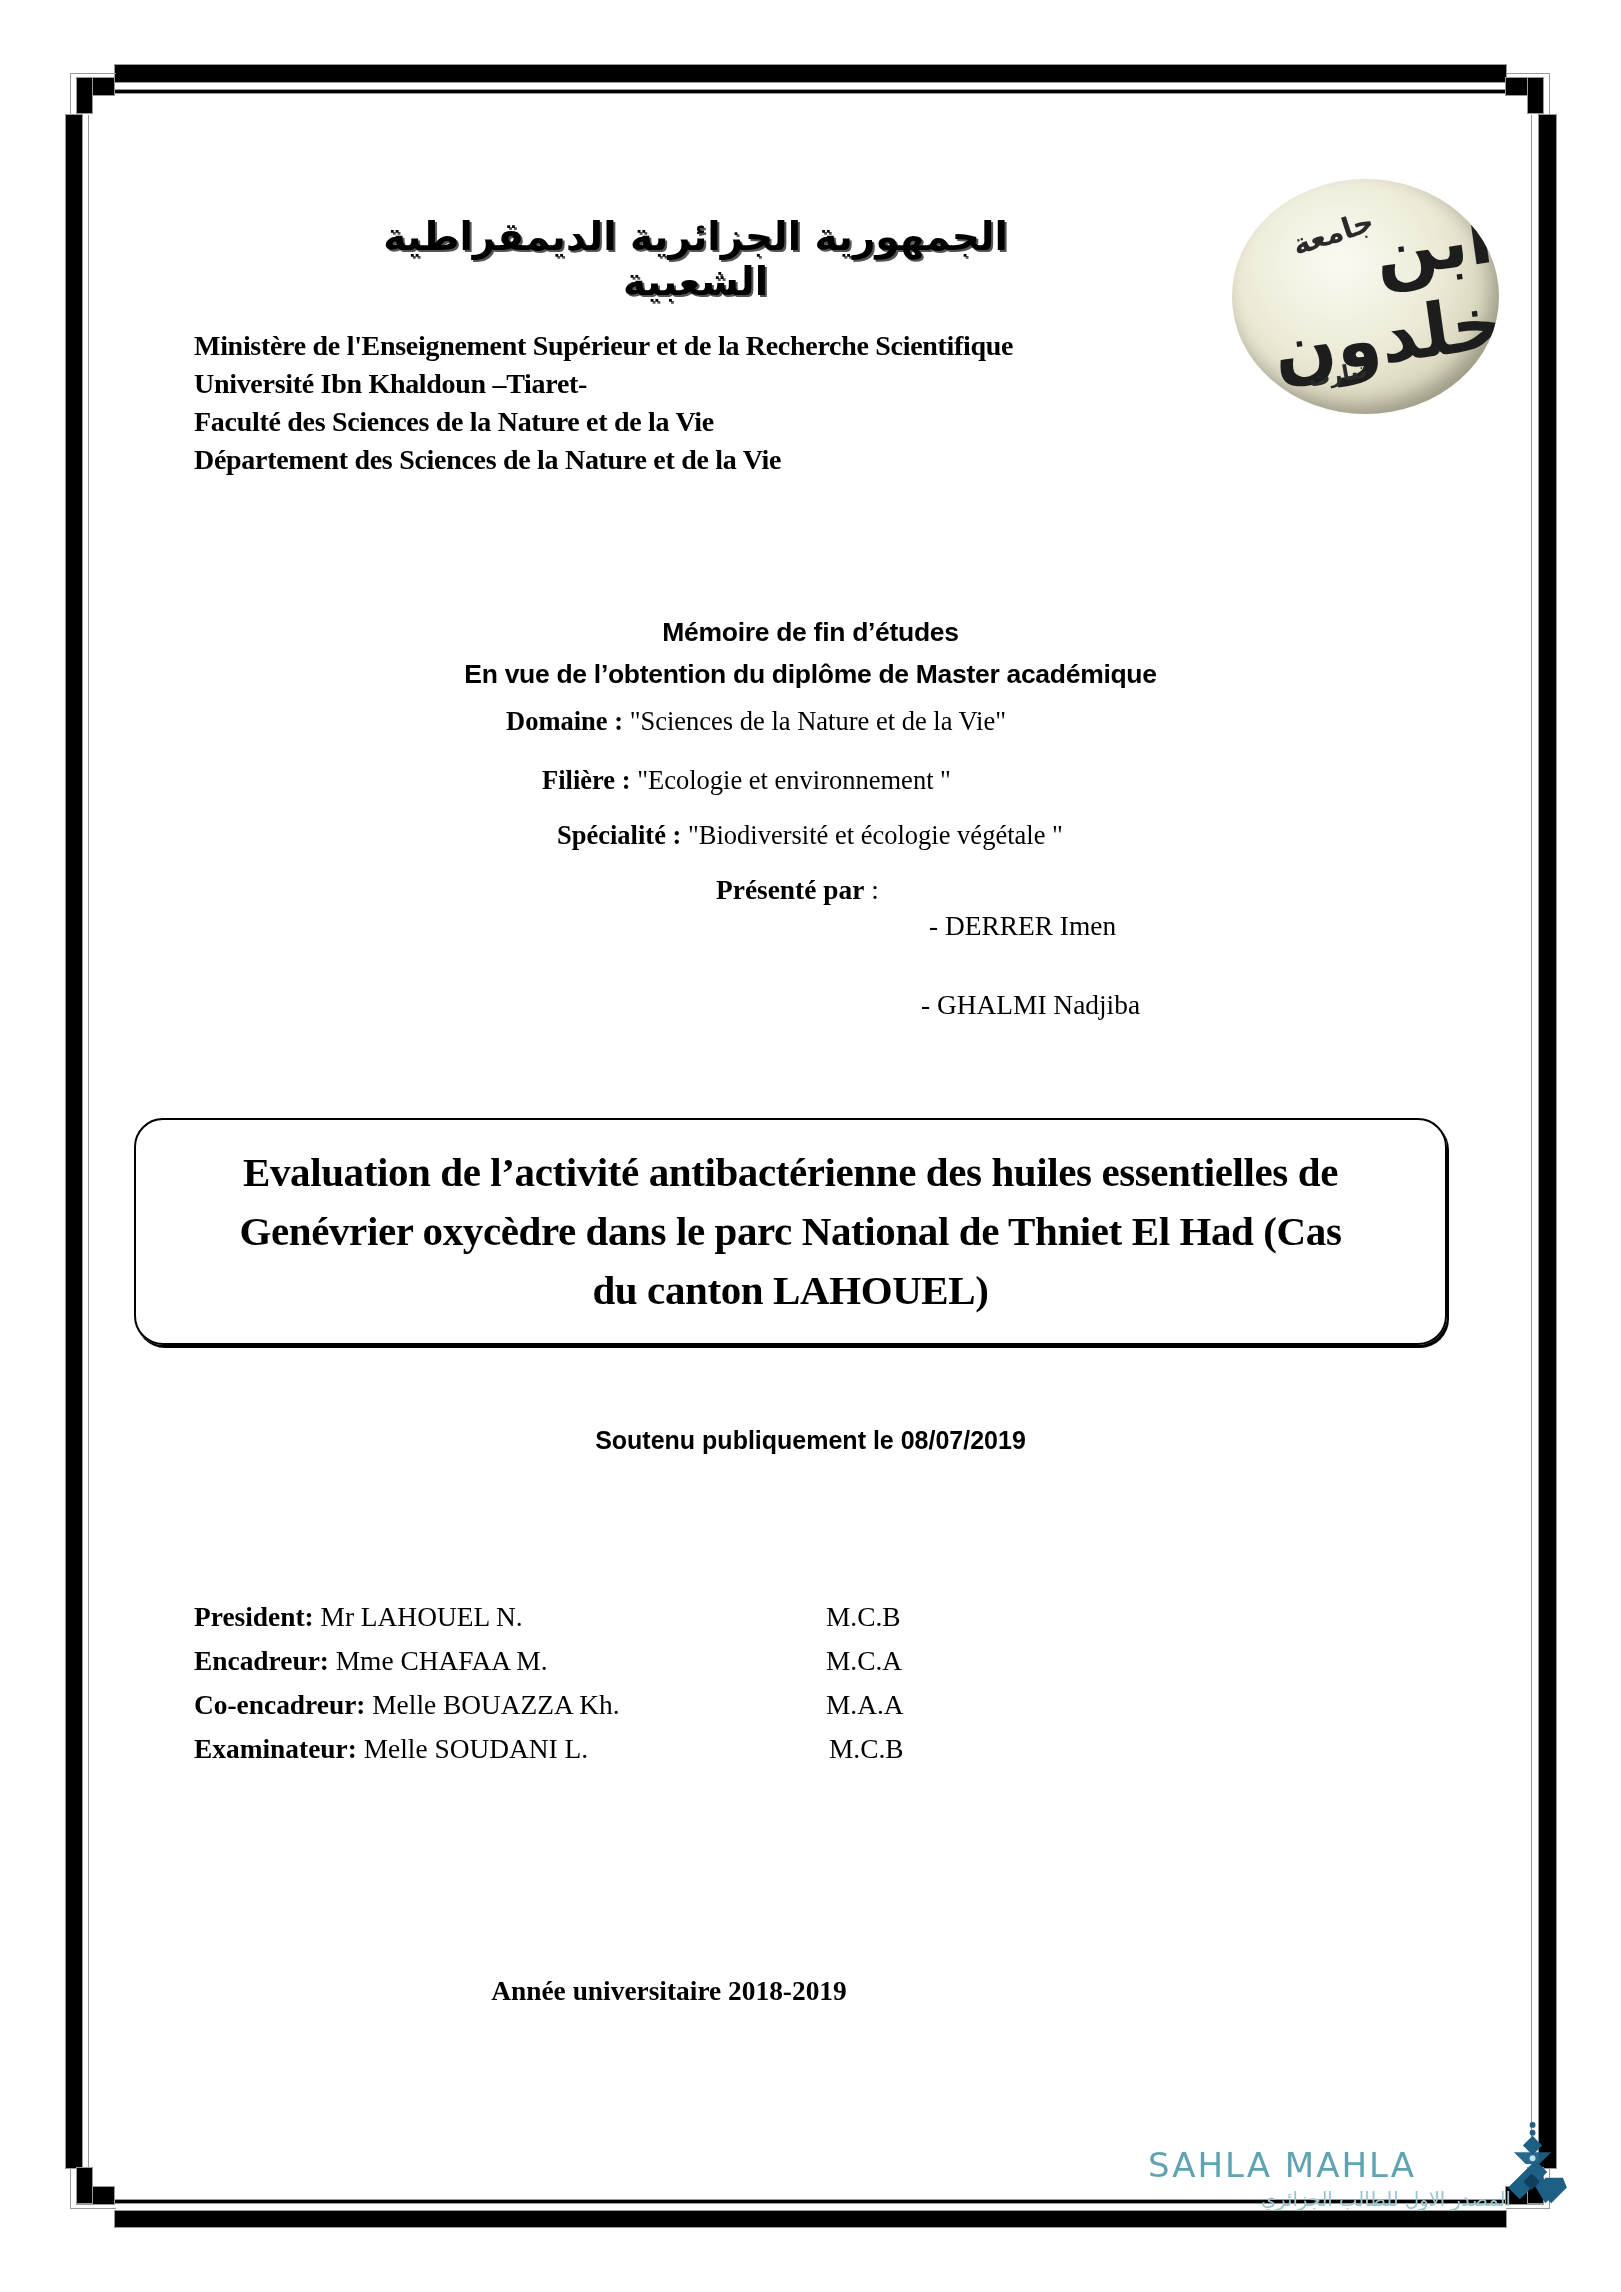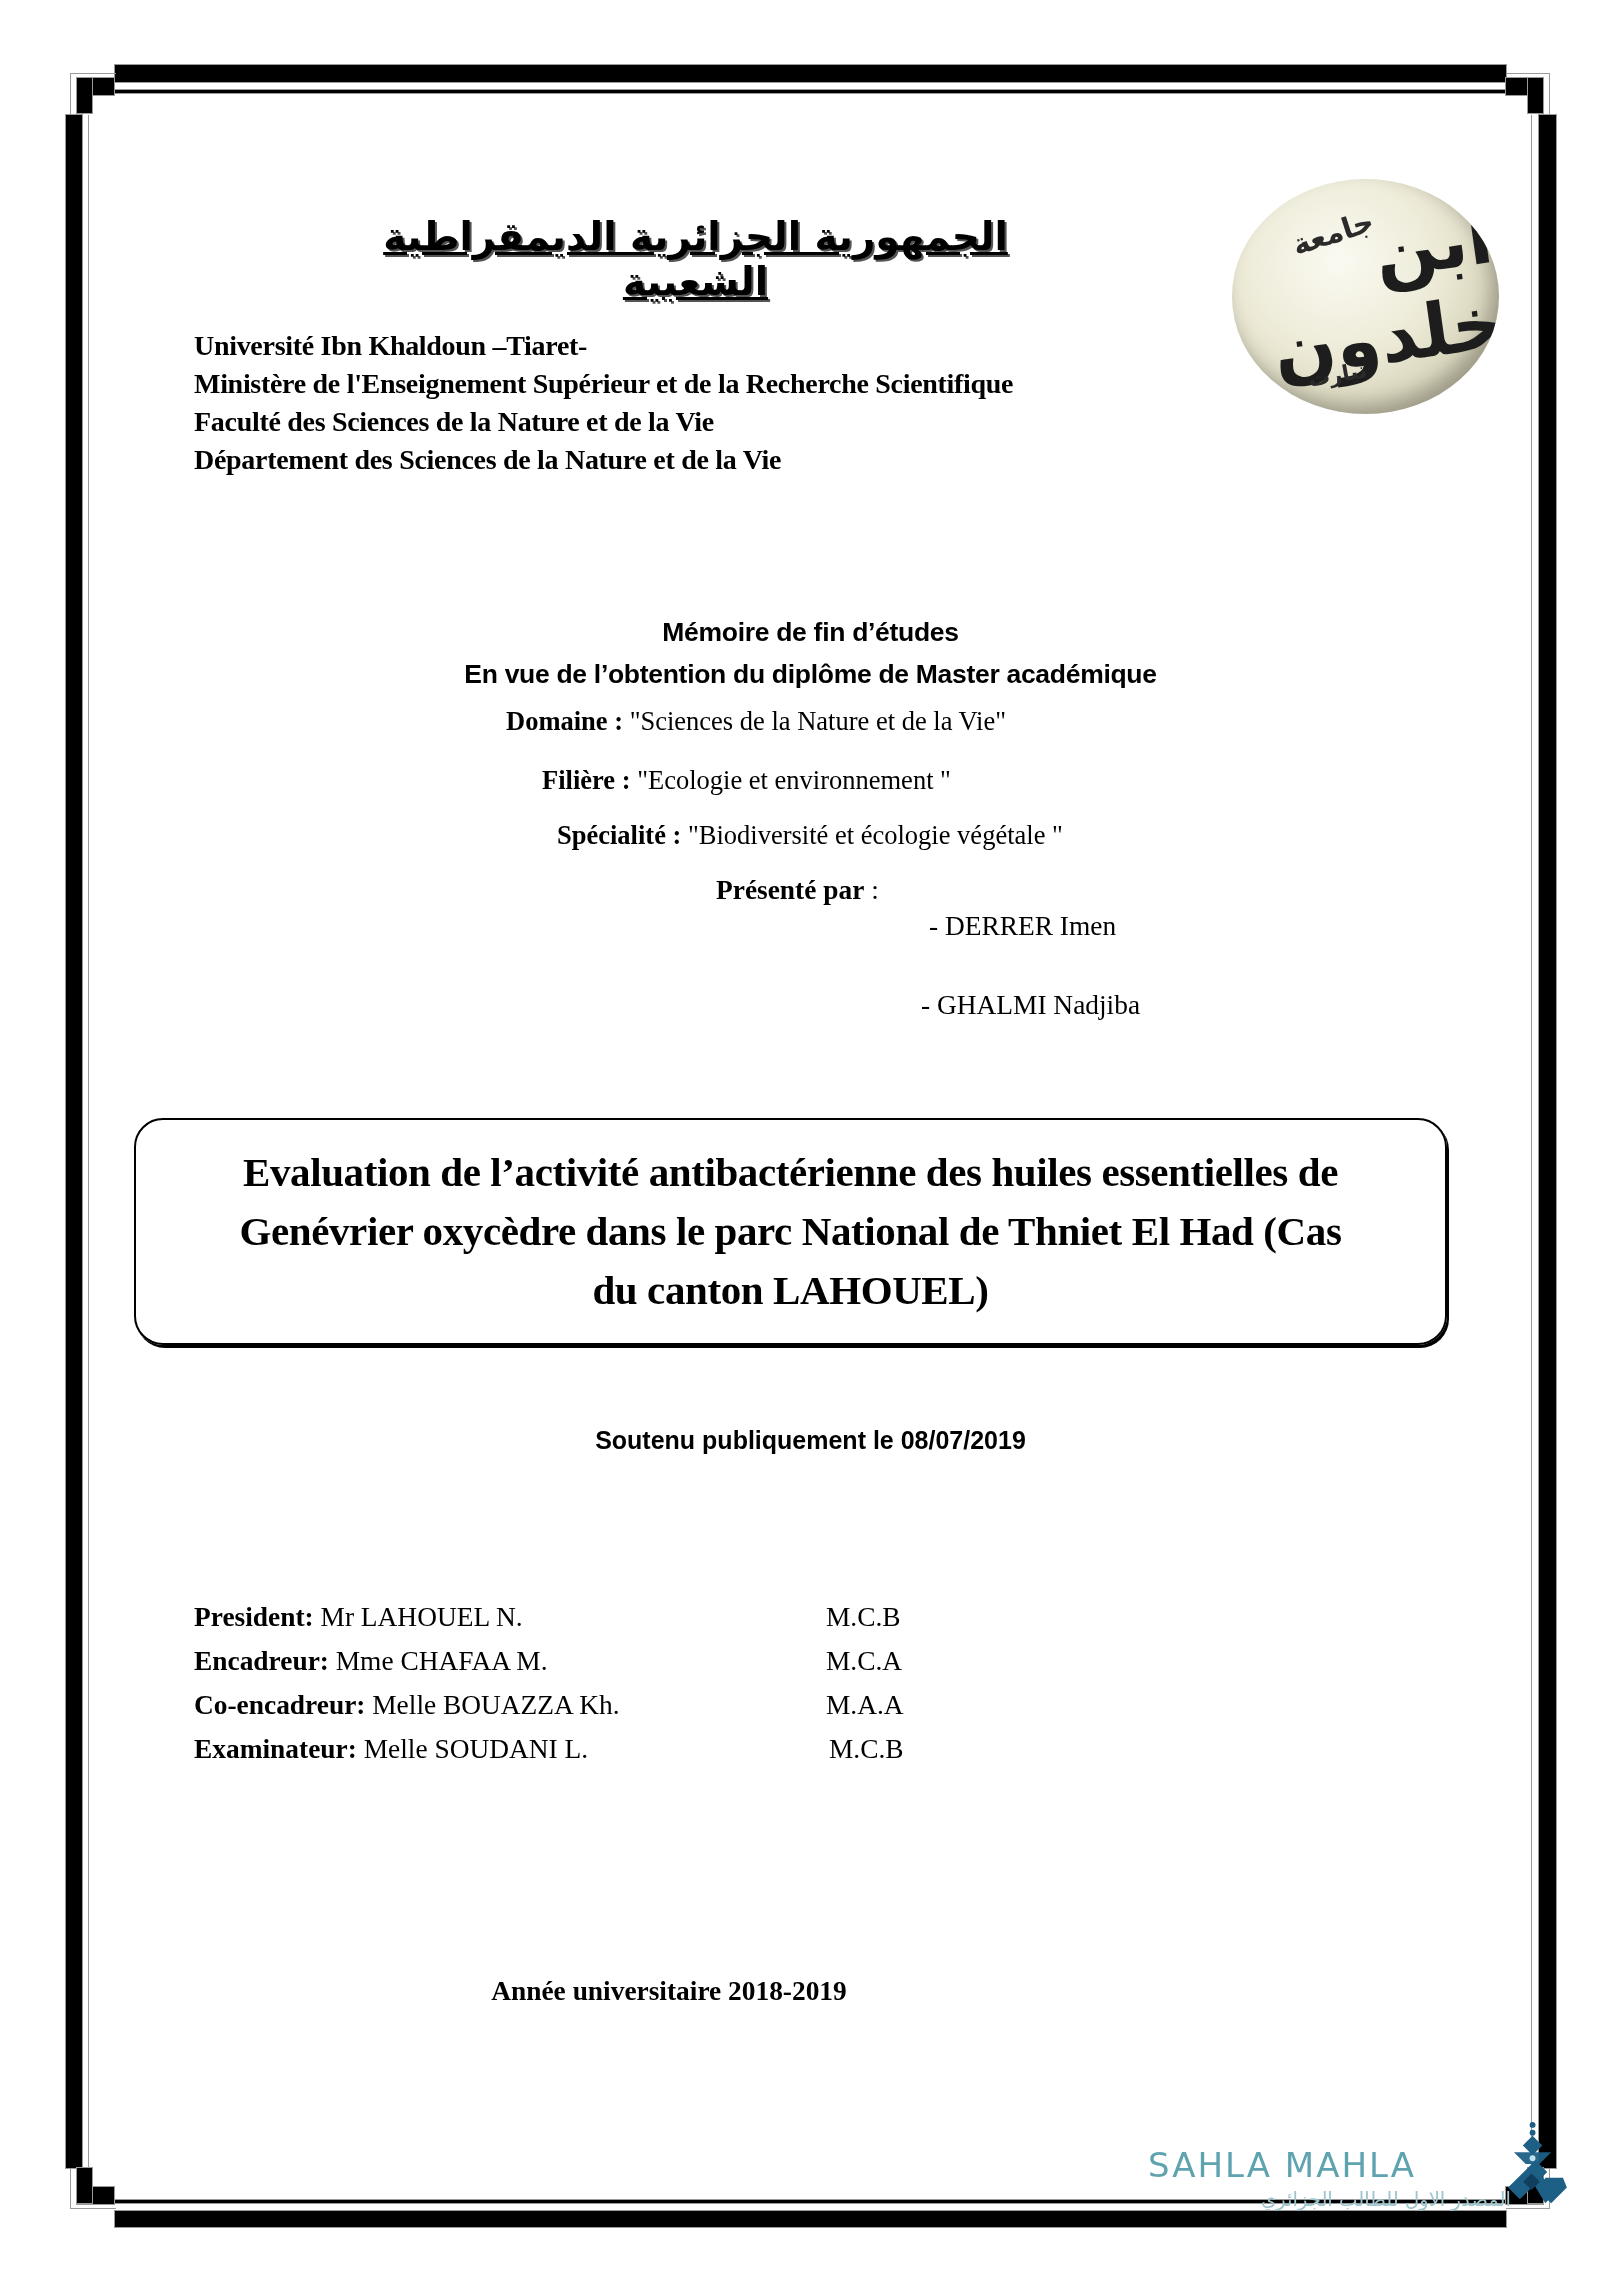--- a/index.html
+++ b/index.html
@@ -8,21 +8,21 @@
 
   
   .frame-part { position: absolute; background: #000; box-shadow: 0 0 0 1px #9a9a9a; }
   .frame-thin { position: absolute; background: #000; }
   .frame-grey { position: absolute; border: 1px solid #9a9a9a; }
 
   
   .arabic-title { position: absolute; left: 323px; top: 214px; width: 745px;
                   text-align: center; direction: rtl; font-family: "DejaVu Sans", sans-serif;
                   font-weight: bold; font-size: 39px; letter-spacing: 1px;
-                  text-shadow: 2px 2px 0 #555; text-decoration: underline; }
+                  text-shadow: 2px 2px 0 #555; }
 
   .logo { position: absolute; left: 1232px; top: 179px; width: 267px; height: 235px;
           border-radius: 50%;
           background: radial-gradient(ellipse at 40% 35%, #fbfaf2 0%, #ecead6 45%, #cfcbb0 80%, #a9a58a 100%);
           box-shadow: inset -7.8px -9.8px 17.6px rgba(0,0,0,0.25); overflow: hidden; }
   .logo .calli { position: absolute; left: 0; top: 0; width: 100%; height: 100%;
                  display: flex; align-items: center; justify-content: center;
                  direction: rtl; font-family: "DejaVu Sans", sans-serif; font-weight: bold;
                  color: #1d1d1d; }
   .logo .calli-big { font-size: 73px; transform: rotate(-8deg); letter-spacing: -2px; }
@@ -109,22 +109,22 @@
 
 <div class="logo">
   <div class="calli">
     <span class="calli-top">جامعة</span>
     <span class="calli-big">ابن خلدون</span>
     <span class="calli-bottom">تيارت</span>
   </div>
 </div>
 
 <div class="institution">
+  <div>Ministère de l'Enseignement Supérieur et de la Recherche Scientifique</div>
   <div>Université Ibn Khaldoun –Tiaret-</div>
-  <div>Ministère de l'Enseignement Supérieur et de la Recherche Scientifique</div>
   <div>Faculté des Sciences de la Nature et de la Vie</div>
   <div>Département des Sciences de la Nature et de la Vie</div>
 </div>
 
 <div class="memoire-title" style="top:617px;">Mémoire de fin d’études</div>
 <div class="memoire-title" style="top:659px;">En vue de l’obtention du diplôme de Master académique</div>
 
 <div class="field-line" style="left:506px;top:706px;">
   <span class="lbl">Domaine :</span><span> "Sciences de la Nature et de la Vie"</span>
 </div>

